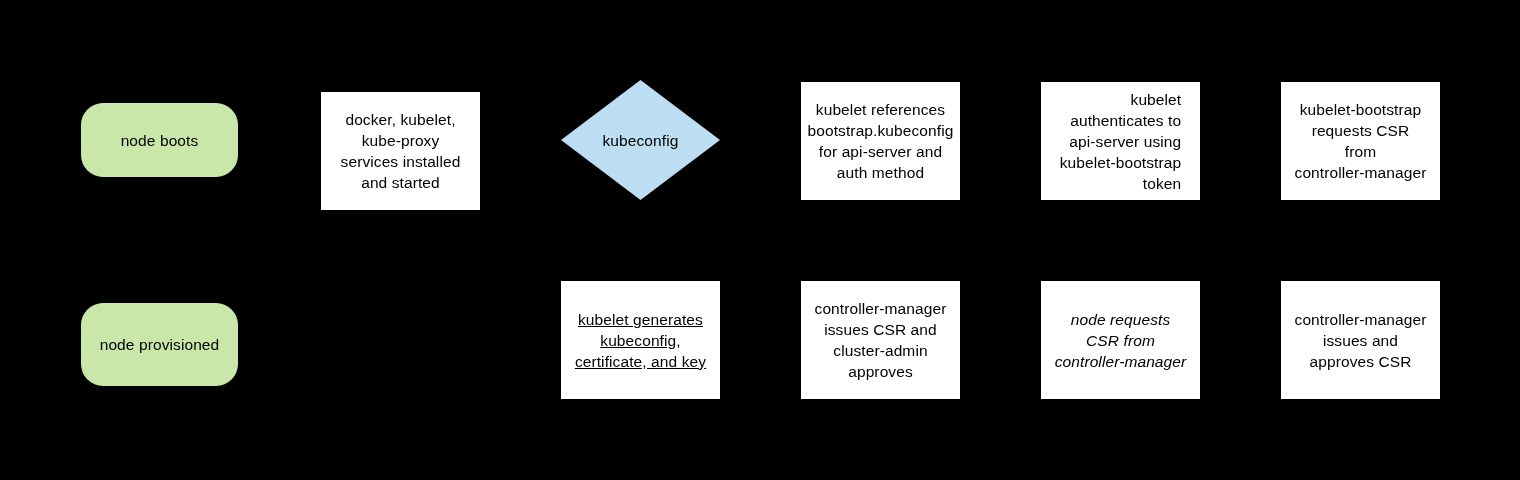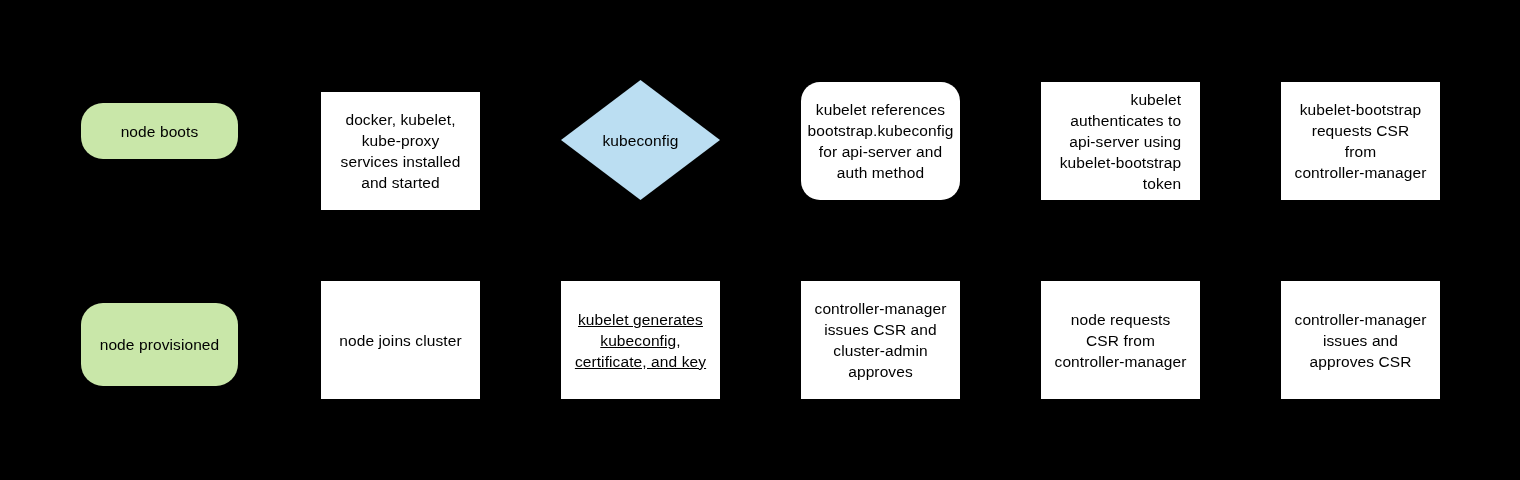--- a/index.html
+++ b/index.html
@@ -74,37 +74,37 @@
   }
   .pill-wide .label {
     width: 160px;
   }
 </style>
 </head>
 <body>
 
 <div id="canvas">
 
-  <div class="node shape-pill" style="left:81px; top:103px; width:157px; height:56px;justify-content:center;">
+  <div class="node shape-pill" style="left:81px; top:103px; width:157px; height:74px;justify-content:center;">
     <span class="label">node boots</span>
   </div>
 
   <div class="node shape-rect" style="left:321px; top:92px; width:159px; height:118px;">
     <span class="label">docker, kubelet,
 kube-proxy
 services installed
 and started</span>
   </div>
 
   <div class="node shape-diamond" style="left:561px; top:80px; width:159px; height:120px;">
     <span class="diamond-fill"></span>
     <span class="label">kubeconfig</span>
   </div>
 
-  <div class="node shape-rect overflow-text" style="left:801px; top:82px; width:159px; height:118px;border-radius:19px;">
+  <div class="node shape-rect overflow-text" style="left:801px; top:82px; width:159px; height:118px;">
     <span class="label">kubelet references
 bootstrap.kubeconfig
 for api-server and
 auth method</span>
   </div>
 
   <div class="node shape-rect" style="left:1041px; top:82px; width:159px; height:118px;text-align:right;">
     <span class="label">kubelet
 authenticates to
 api-server using
@@ -116,38 +116,35 @@
     <span class="label">kubelet-bootstrap
 requests CSR
 from
 controller-manager</span>
   </div>
 
   <div class="node shape-pill pill-wide" style="left:81px; top:303px; width:157px; height:83px;">
     <span class="label">node provisioned</span>
   </div>
 
-  <div class="node shape-rect" style="left:321px; top:281px; width:159px; height:118px;">
-    <span class="label">node joins cluster</span>
-  </div>
 
   <div class="node shape-rect" style="left:561px; top:281px; width:159px; height:118px;text-decoration:underline;">
     <span class="label">kubelet generates
 kubeconfig,
 certificate, and key</span>
   </div>
 
   <div class="node shape-rect" style="left:801px; top:281px; width:159px; height:118px;">
     <span class="label">controller-manager
 issues CSR and
 cluster-admin
 approves</span>
   </div>
 
-  <div class="node shape-rect" style="left:1041px; top:281px; width:159px; height:118px;">
+  <div class="node shape-rect" style="left:1041px; top:281px; width:159px; height:118px;font-style:italic;">
     <span class="label">node requests
 CSR from
 controller-manager</span>
   </div>
 
   <div class="node shape-rect" style="left:1281px; top:281px; width:159px; height:118px;">
     <span class="label">controller-manager
 issues and
 approves CSR</span>
   </div>

